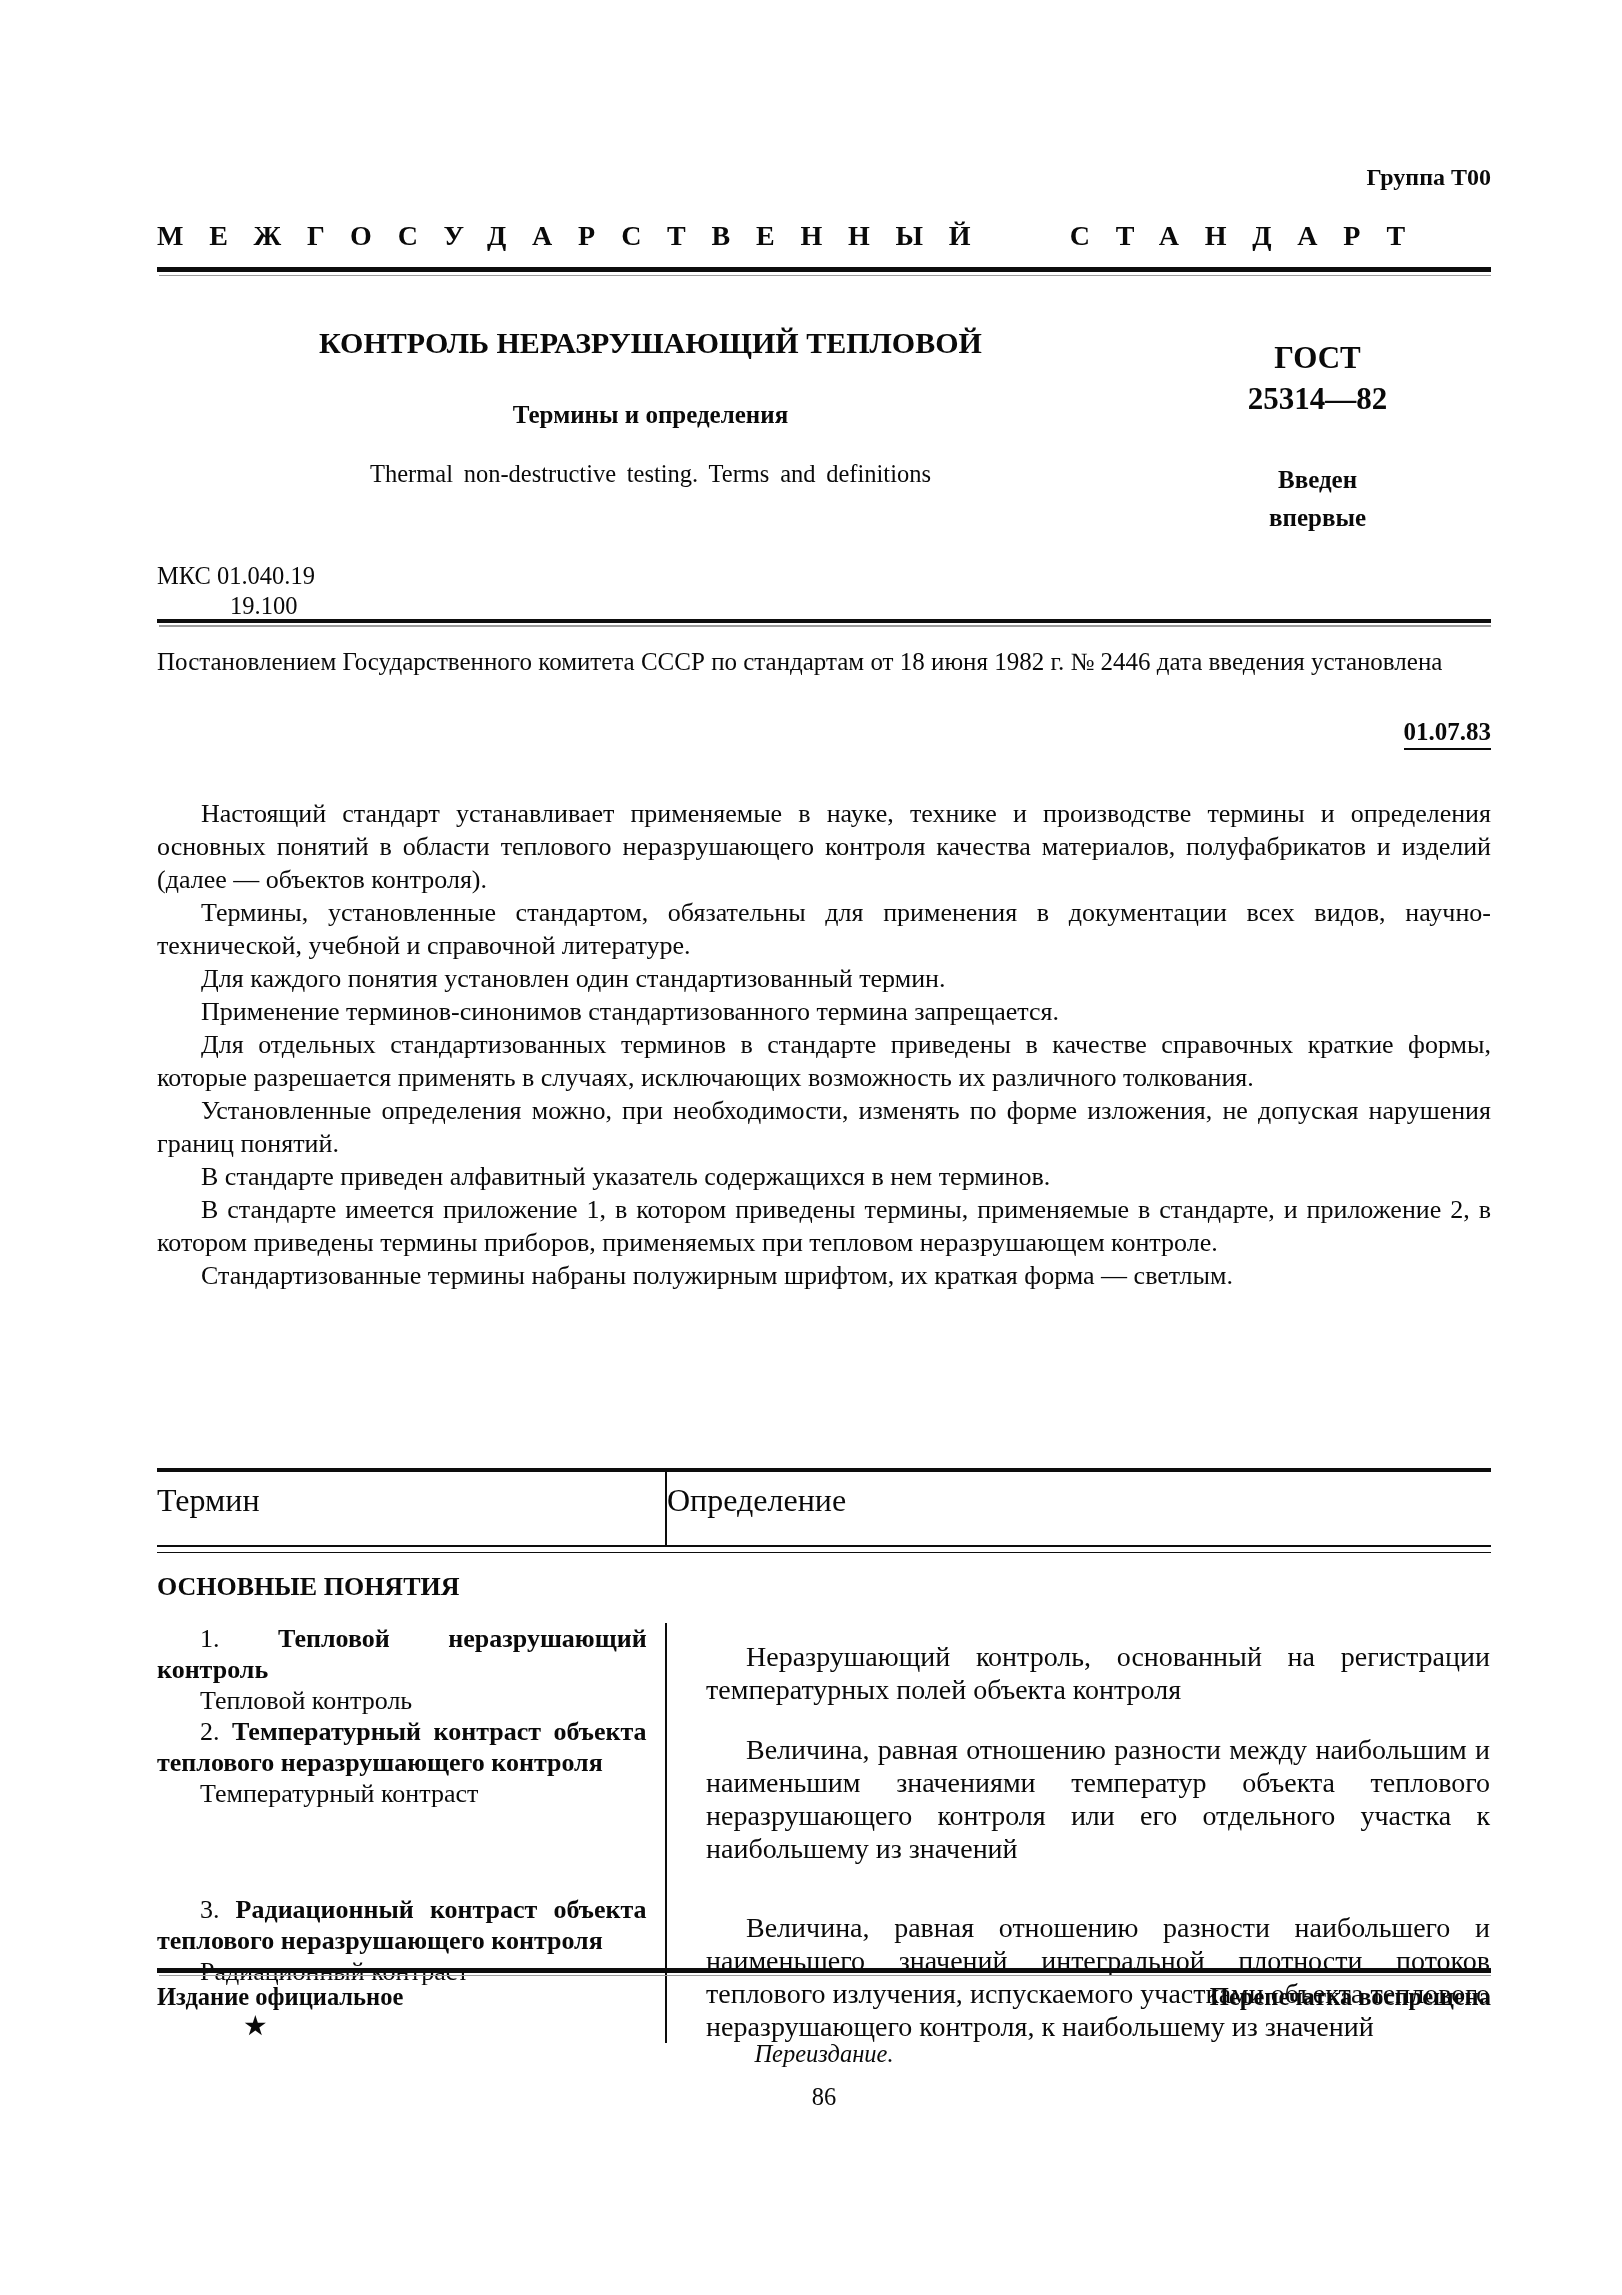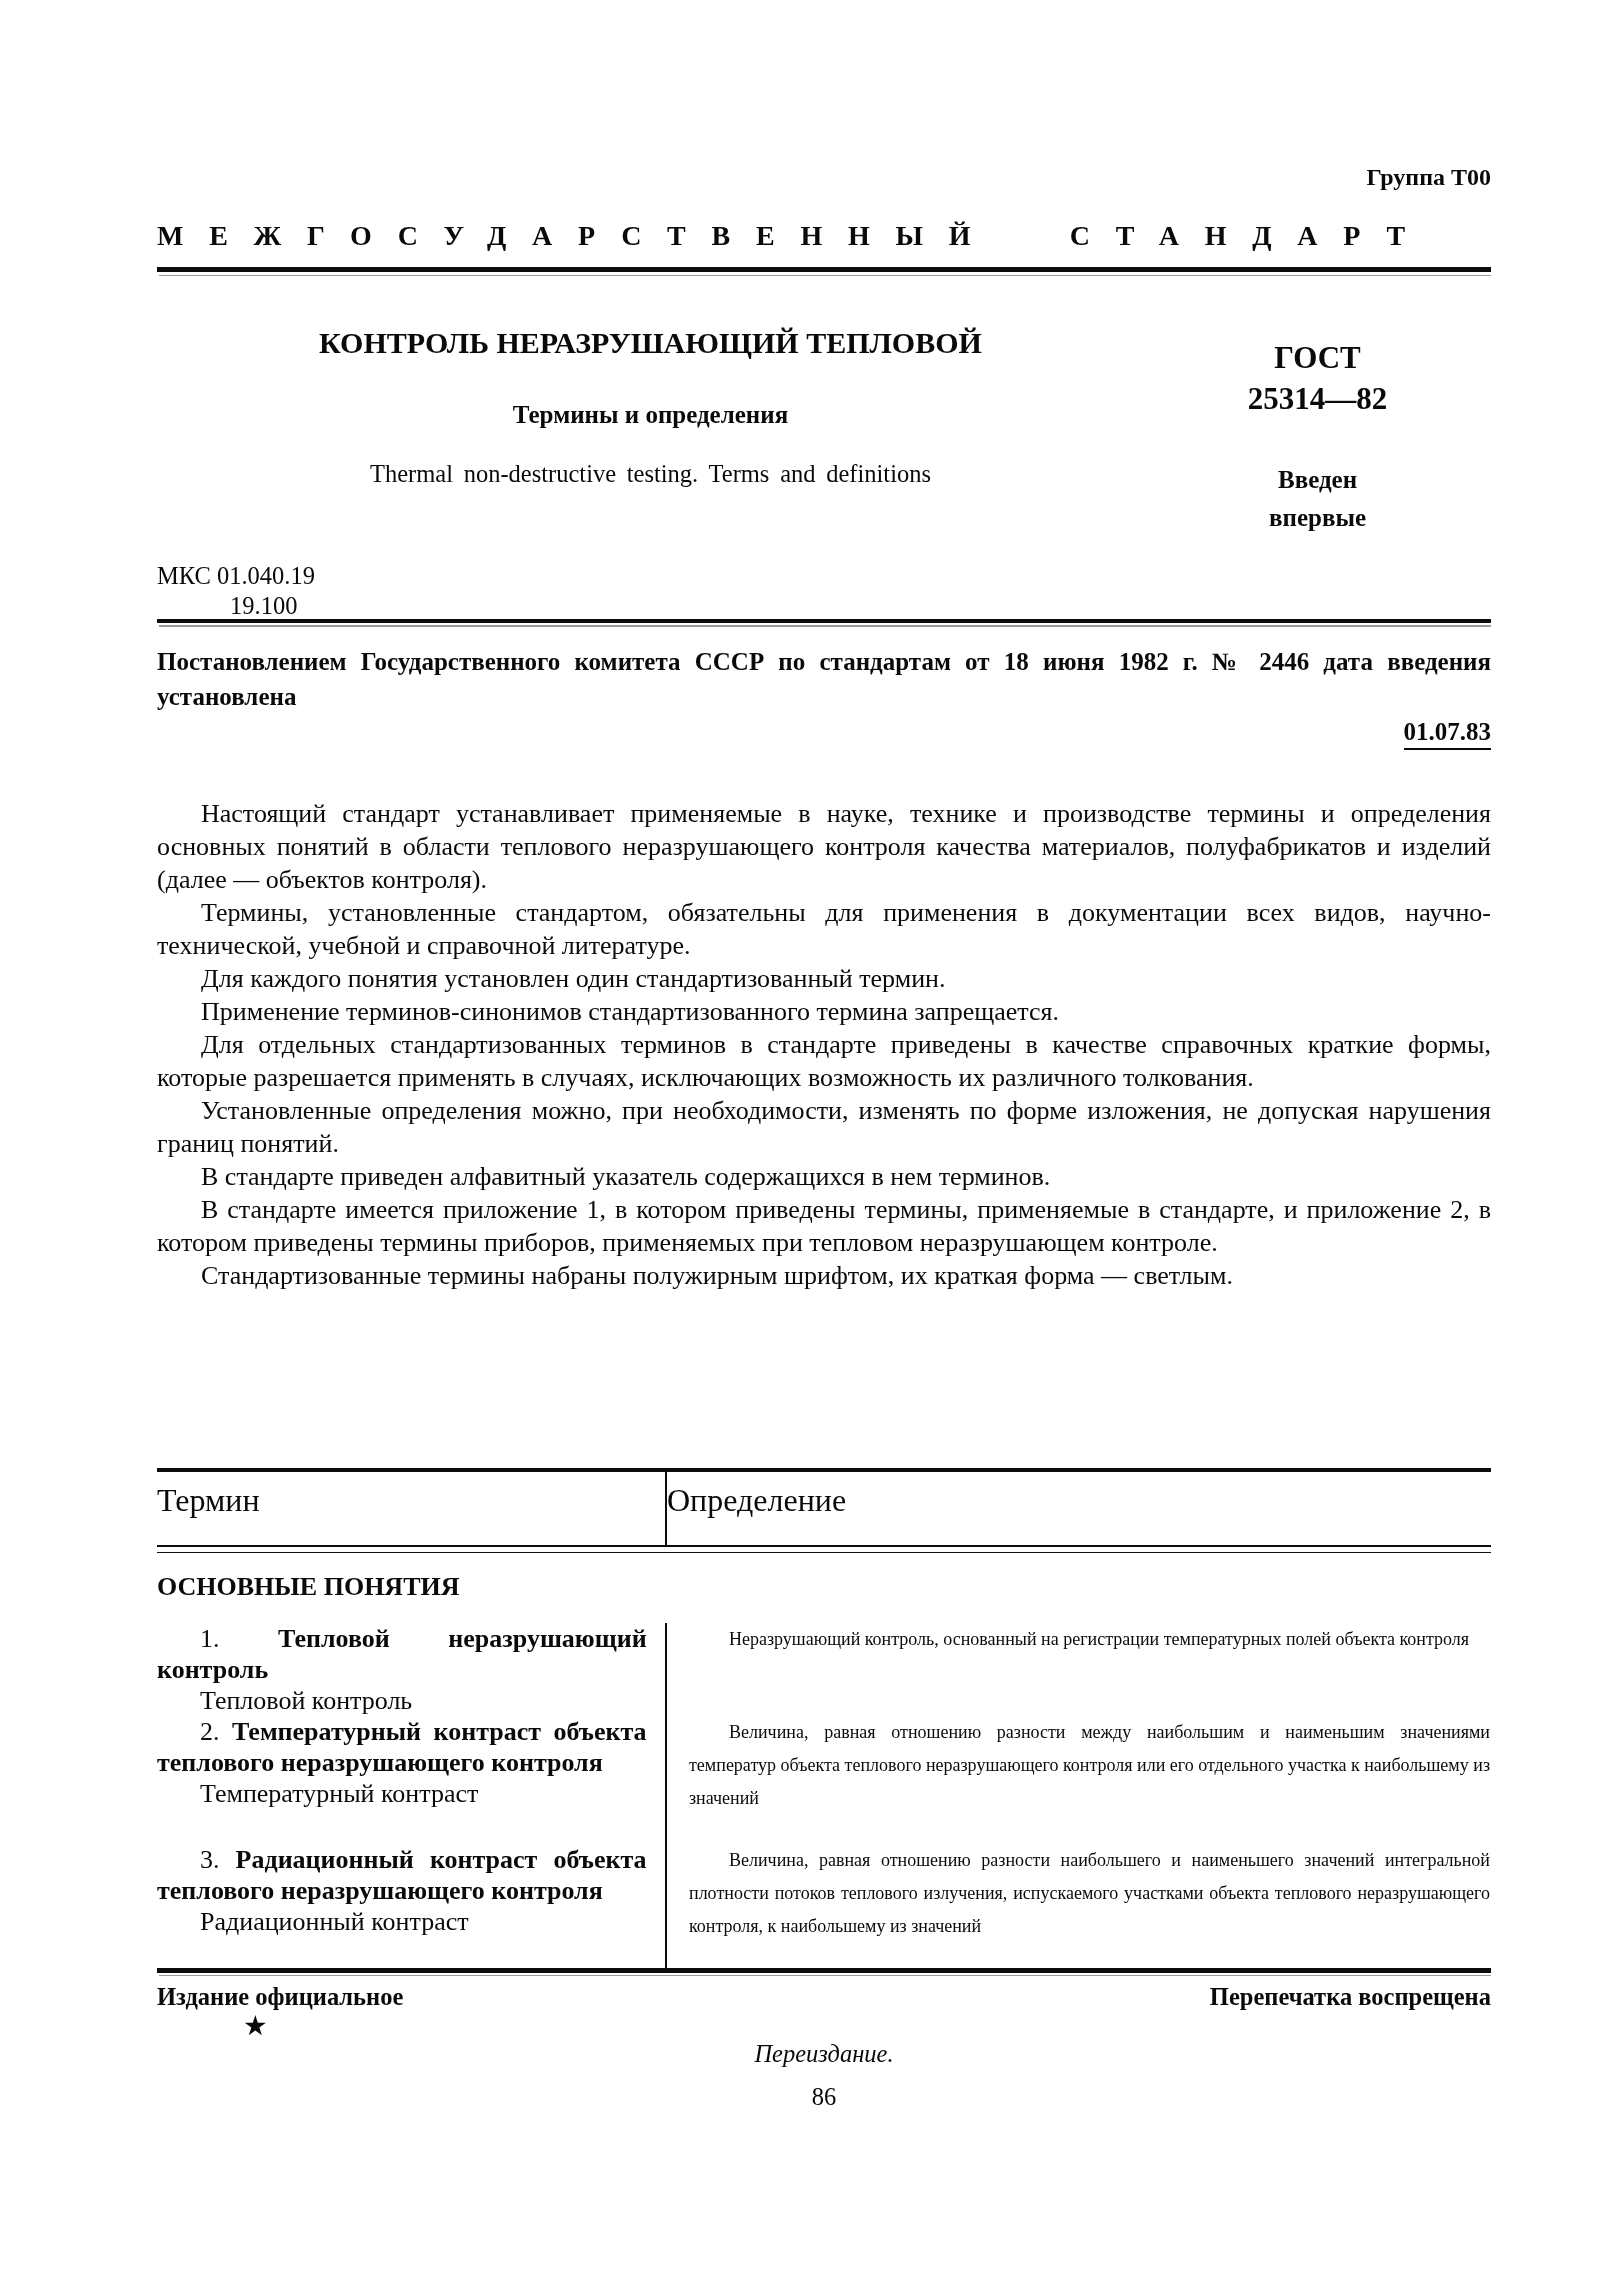--- a/index.html
+++ b/index.html
@@ -36,21 +36,21 @@
   .title-right { flex:1; text-align:center; font-weight:bold; }
   .gost-word { font-size:31px; margin-top:20px; }
   .gost-num  { font-size:31px; margin-top:4.6px; }
   .introduced { margin-top:44px; font-size:25px; line-height:38px; }
 
   
   .mks { top:561px; font-size:24.5px; line-height:30px; }
   .mks .mks2 { padding-left:73px; }
   #rule-mks { top:619px; height:3.8px; }
   .decree {
-    top:644px; font-weight:bold; font-size:25px; line-height:35px;
+    top:644px; font-weight:normal; font-size:25px; line-height:35px;
     text-align:justify;
   }
   .eff-date { top:718px; text-align:right; font-weight:bold; font-size:25px; }
   .eff-date span { display:inline-block; border-bottom:2.3px solid #0a0a0a; padding-bottom:1.5px; }
 
   
   .body-text { top:797px; font-size:26px; line-height:33px; text-align:justify; }
   .body-text p { text-indent:44px; }
 
   
@@ -62,21 +62,21 @@
   .t-dblrule { height:8.4px; border-top:2.3px solid #0d0d0d; border-bottom:1.5px solid #0d0d0d; }
   .t-section { text-align:left; font-weight:bold; font-size:26px; padding:18.4px 0 21.4px; }
   .t-row { display:grid; grid-template-columns:510px 823px; }
   .cell-term {
     border-right:2.3px solid #0d0d0d;
     padding-right:18.4px; font-size:26px; line-height:31px; text-align:justify;
   }
   .cell-term .term-p { text-indent:43px; }
   .cell-term .term-p b { font-weight:bold; }
   .cell-term .short { padding-left:43px; }
-  .cell-def { padding-left:22px; font-size:18px; line-height:33px; text-align:justify; }
+  .cell-def { padding-left:39px; font-size:28px; line-height:33px; text-align:justify;margin-top:17px; }
   .cell-def p { text-indent:40px; }
   .t-row.spaced .cell-term, .t-row.spaced .cell-def { padding-top:29px; }
   .t-row:last-child .cell-term { padding-bottom:35px; }
 
   
   #rule-footer { top:1968px; height:4.6px; }
   .footer-line { top:1983px; display:flex; justify-content:space-between;
     font-weight:bold; font-size:24.5px; }
   .footer-star { top:2009px; padding-left:86px; font-size:27.5px; }
   .reissue { top:2040px; text-align:center; font-style:italic; font-size:24.5px; }

